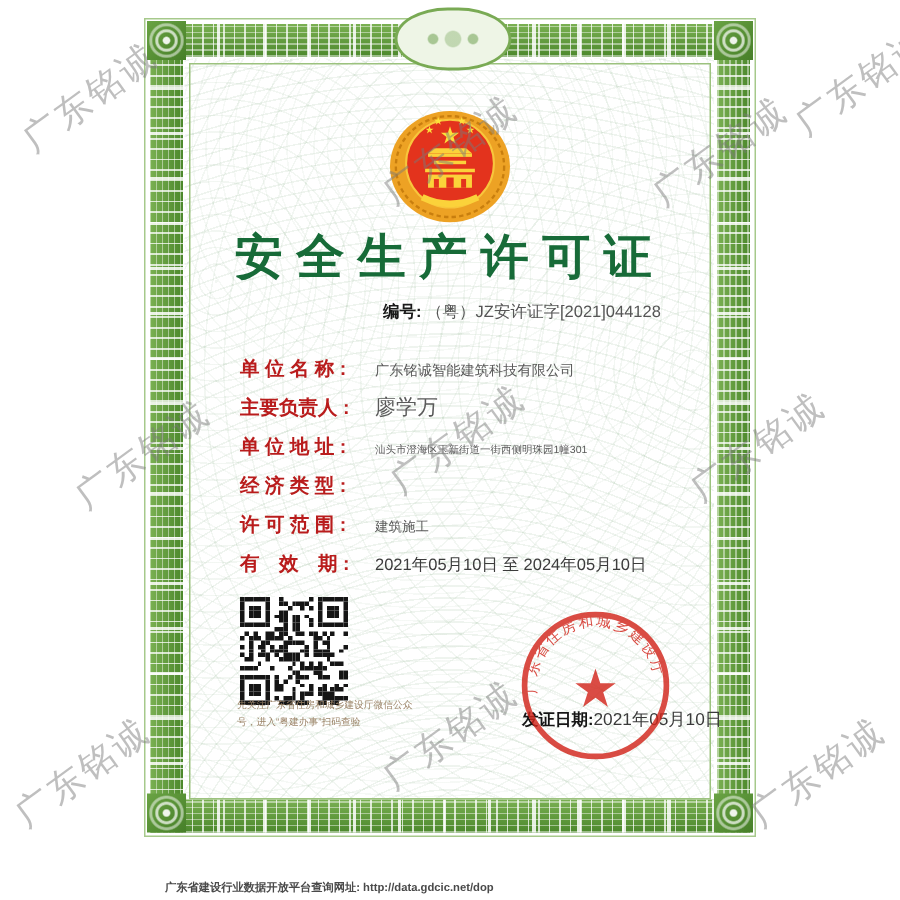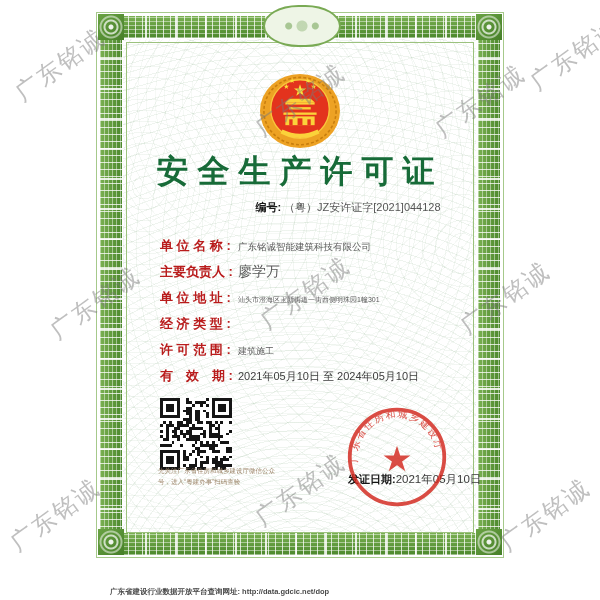--- a/index.html
+++ b/index.html
@@ -62,21 +62,21 @@
   .title{position:absolute;left:100px;top:150px;width:400px;z-index:3;text-align:center;
          font-size:32px;font-weight:bold;color:#176b38;letter-spacing:9px;}
   .serial{position:absolute;left:100px;top:200px;width:464px;z-index:3;text-align:center;
           padding-left:32px;box-sizing:border-box;font-size:11px;color:#555;}
   .serial .lbl{font-weight:bold;color:#1a1a1a;margin-right:3px;}
 
   .fields{position:absolute;left:160px;top:237px;width:300px;z-index:3;}
   .field-row{height:26px;display:flex;align-items:baseline;}
   .field-row .label{display:inline-block;width:78px;font-size:13px;font-weight:bold;
                     color:#b91c1c;flex:none;}
-  .field-row .value{color:#5a5a5a;}
+  .field-row .value{color:#5a5a5a;margin-left:12px;}
   .field-row:nth-child(1) .value{font-size:9.5px;}
   .field-row:nth-child(2) .value{font-size:14px;}
   .field-row:nth-child(3) .value{font-size:7px;}
   .field-row:nth-child(4) .value{font-size:9px;}
   .field-row:nth-child(5) .value{font-size:9px;text-align:right;}
   .field-row:nth-child(6) .value{font-size:11px;color:#3c3c3c;}
 
   .qr{position:absolute;left:160px;top:398px;width:72px;height:72px;z-index:3;
       display:grid;grid-template-columns:repeat(25,1fr);grid-template-rows:repeat(25,1fr);
       background:#fff;}

